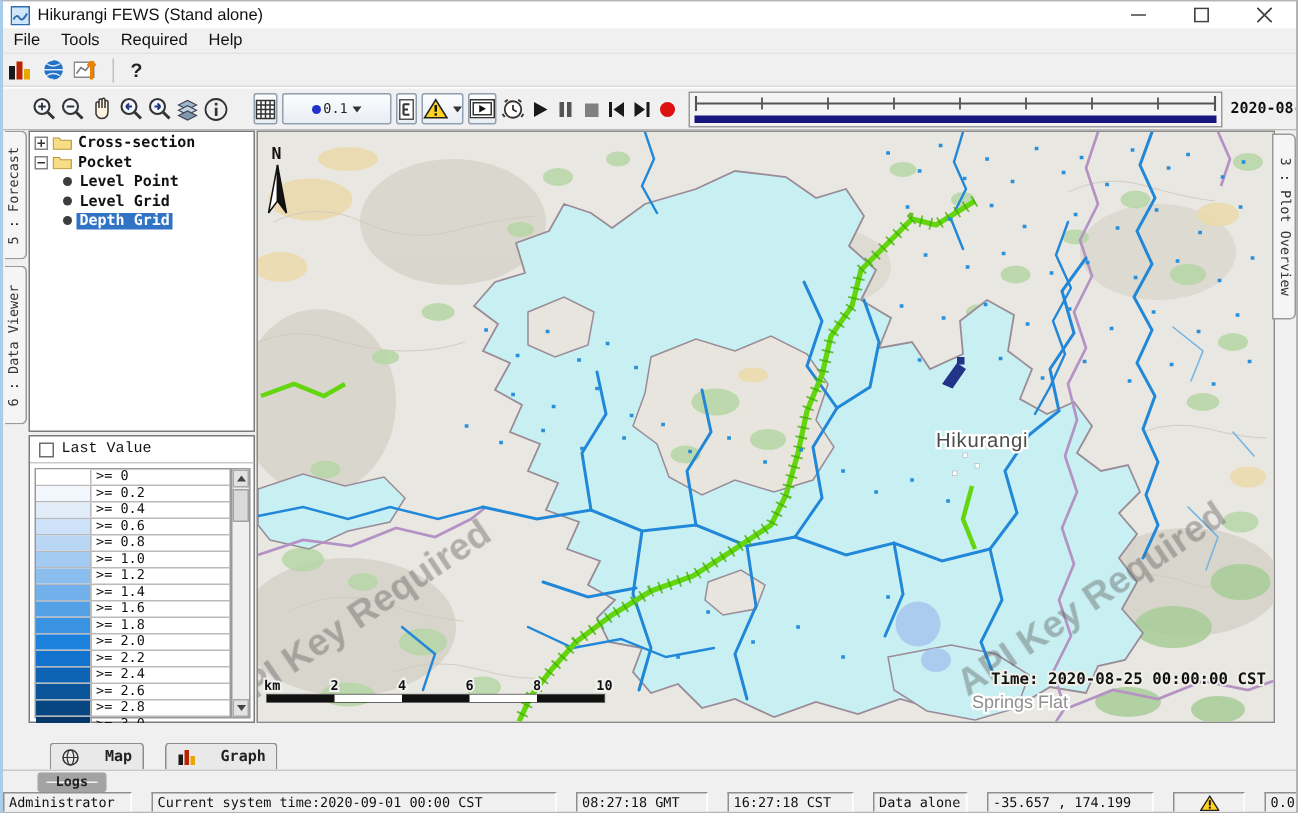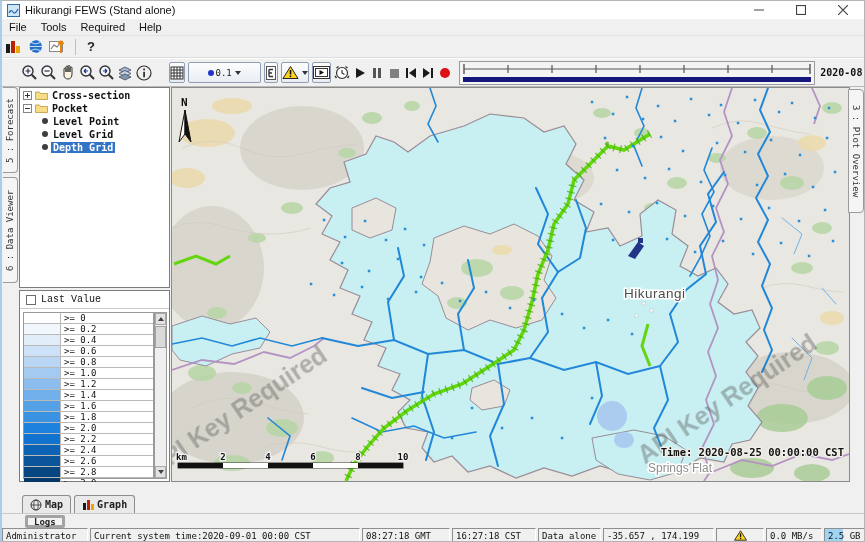--- a/index.html
+++ b/index.html
@@ -64,27 +64,27 @@
   .scroll-btn { height:12px; background:#e2e2e2; border:1px solid #aaa; display:flex; align-items:center; justify-content:center; }
   .tri-up { width:0; height:0; border-left:3px solid transparent; border-right:3px solid transparent; border-bottom:4px solid #444; }
   .tri-down { width:0; height:0; border-left:3px solid transparent; border-right:3px solid transparent; border-top:4px solid #444; }
   .scroll-thumb { position:absolute; top:13px; left:0; width:11px; height:22px; background:#dadada; border:1px solid #a2a2a2; }
   
   .map-wrap { position:absolute; left:169px; top:0; width:679px; height:395px; border:1px solid #8a8a8a; background:#e9e7e1; }
   .map-wrap svg { display:block; }
   
   .gap-row { position:absolute; left:0; top:481px; width:100%; height:7px; background:#f0f0f0; }
   .bottom-tabs { position:absolute; left:0; top:488px; width:100%; height:24px; background:#f0f0f0; display:flex; align-items:flex-end; padding-left:20px; }
-  .btab { display:flex; align-items:center; gap:3px; border:1px solid #8d8d8d; border-bottom:none; border-radius:3px 3px 0 0; background:#e9e9e9; height:18px; padding:0 7px; margin-right:3px; font-family:"DejaVu Sans Mono", monospace; font-size:10px; font-weight:700; color:#222; }
+  .btab { display:flex; align-items:center; gap:17px; border:1px solid #8d8d8d; border-bottom:none; border-radius:3px 3px 0 0; background:#e9e9e9; height:18px; padding:0 7px; margin-right:3px; font-family:"DejaVu Sans Mono", monospace; font-size:10px; font-weight:700; color:#222;margin-left:11px; }
   .btab.active { background:#f7f7f7; height:22px; }
   .tabctl { display:flex; align-items:center; justify-content:center; width:12px; height:12px; }
   .logs-row { position:absolute; left:0; top:512px; width:100%; height:15px; background:#f0f0f0; border-top:1px solid #c9c9c9; }
-  .logs-btn { position:absolute; left:23px; top:1px; height:13px; border:3px solid #a3a3a3; border-radius:2px; background:#f3f3f3; font-family:"DejaVu Sans Mono", monospace; font-size:9px; font-weight:700; color:#222; padding:0 6px; display:flex; align-items:center; }
-  
-  .statusbar { position:absolute; left:0; top:527px; width:100%; height:15px; background:#f0f0f0; display:flex; gap:2px; }
+  .logs-btn { position:absolute; left:23px; top:1px; height:13px; border:6px solid #a3a3a3; border-radius:2px; background:#f3f3f3; font-family:"DejaVu Sans Mono", monospace; font-size:9px; font-weight:700; color:#222; padding:0 6px; display:flex; align-items:center; }
+  
+  .statusbar { position:absolute; left:0; top:527px; width:100%; height:15px; background:#f0f0f0; display:flex; gap:13px; }
   .status-cell { height:15px; border:1px solid; border-color:#8f8f8f #ffffff #ffffff #8f8f8f; background:#f0f0f0; font-family:"DejaVu Sans Mono", monospace; font-size:9px; color:#111; display:flex; align-items:center; padding-left:3px; white-space:nowrap; overflow:hidden; flex:none; }
   .status-cell.mem { background:linear-gradient(90deg,#9fd4f2 0 45%, #f0f0f0 45%); }
   .status-cell.warn { justify-content:center; padding-left:0; }
 </style>
 </head>
 <body>
 
 <div class="window">
 
   <div class="titlebar">

